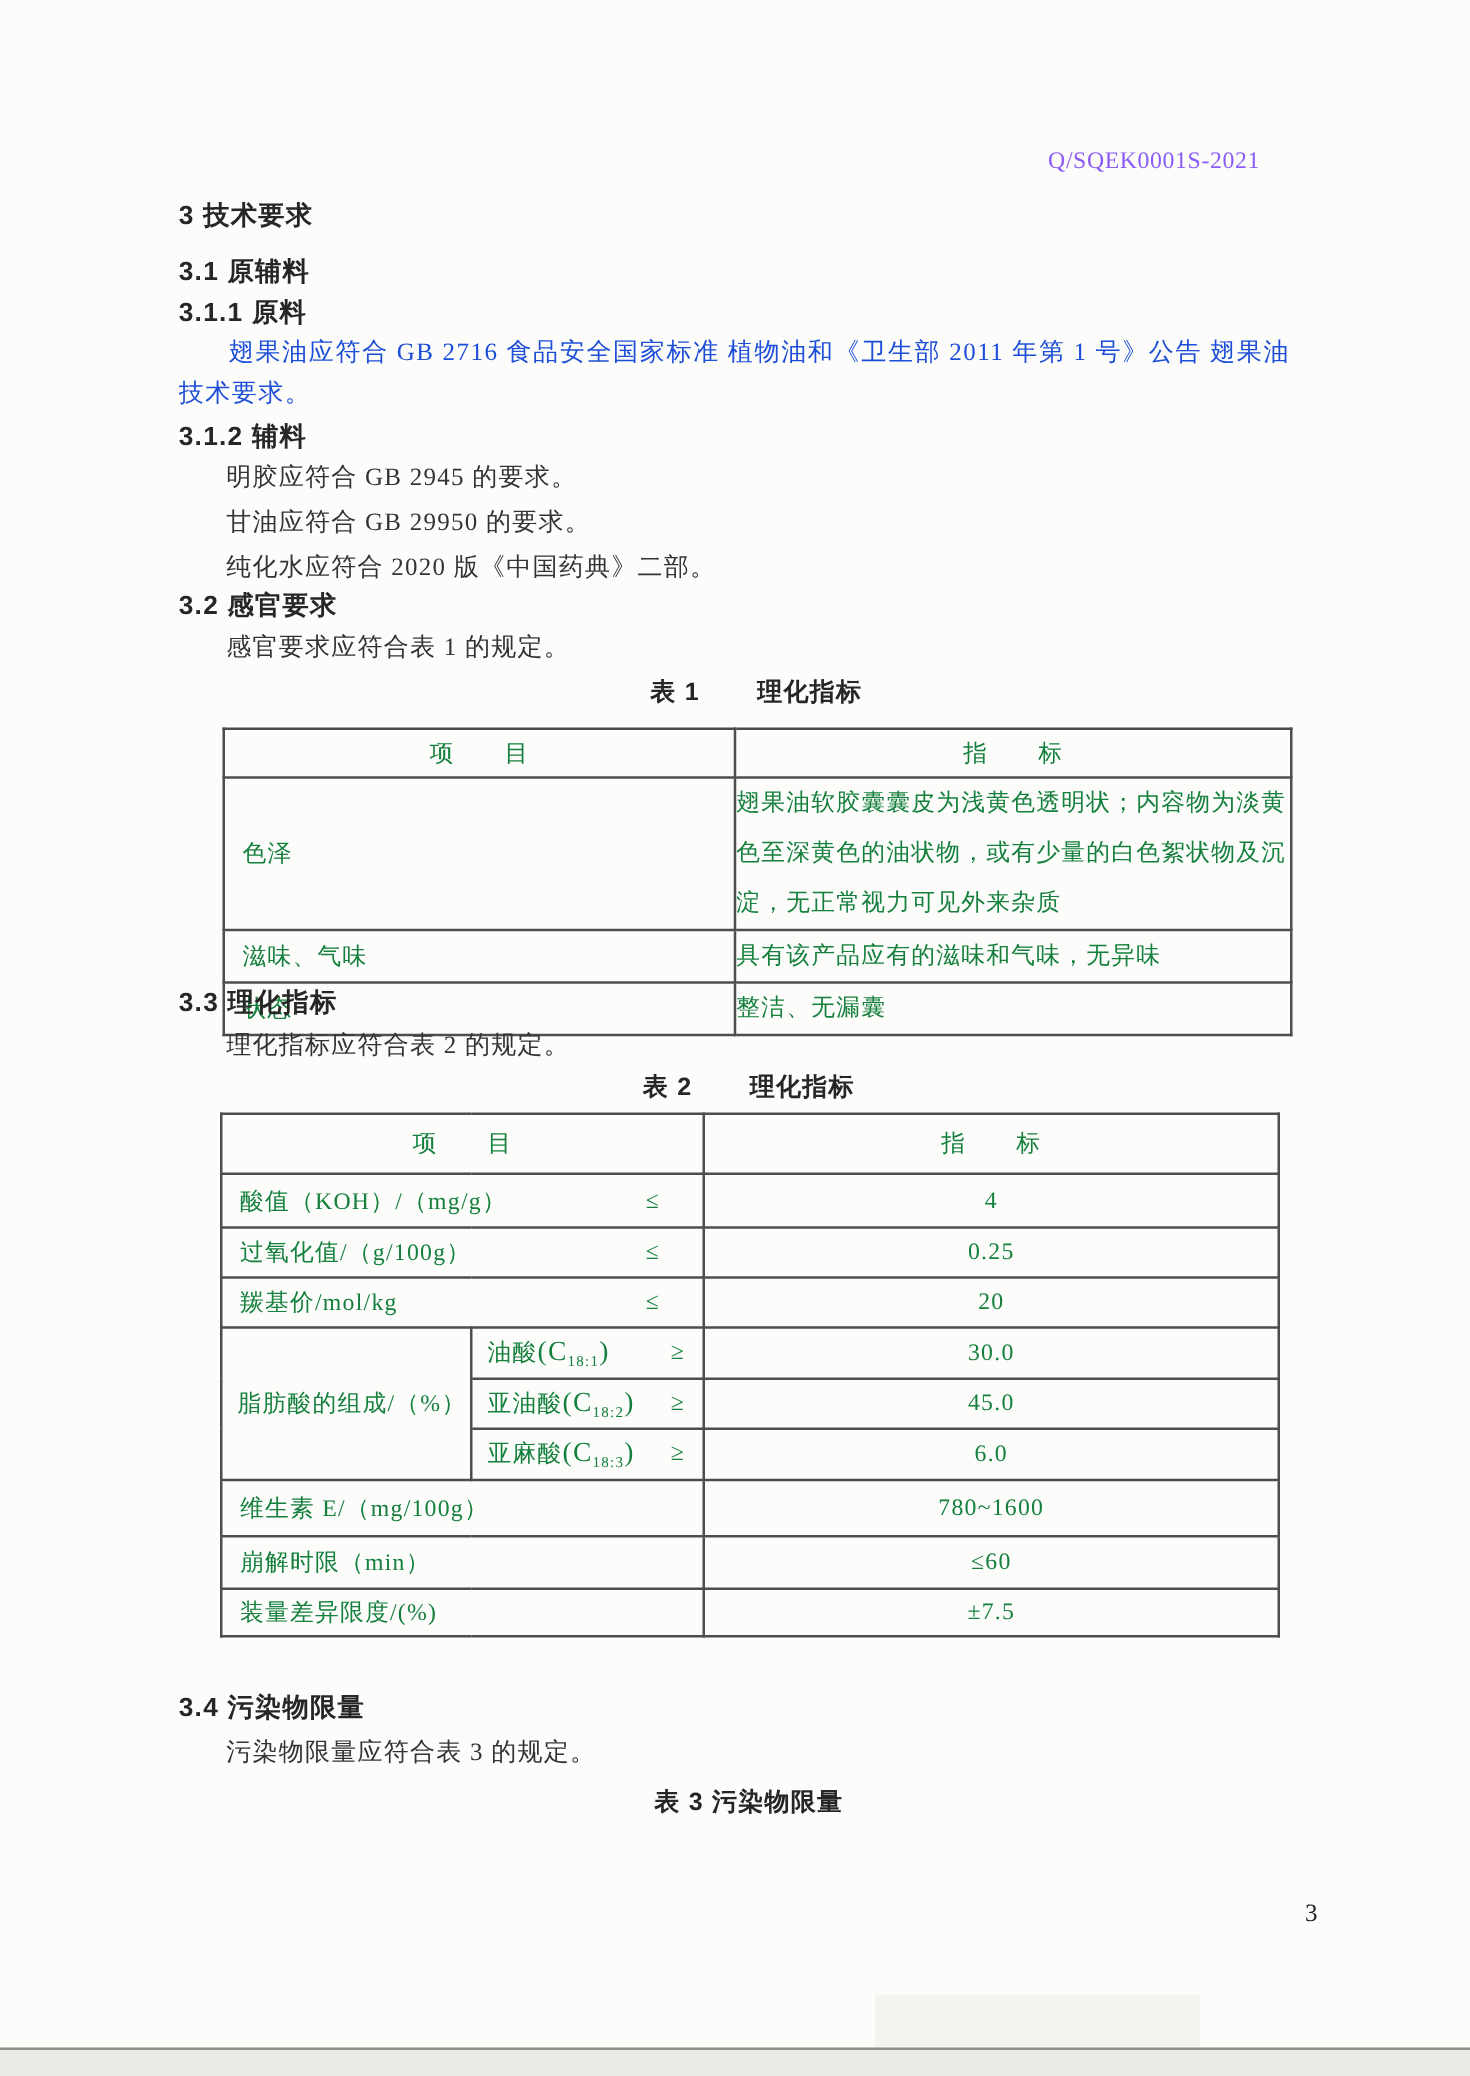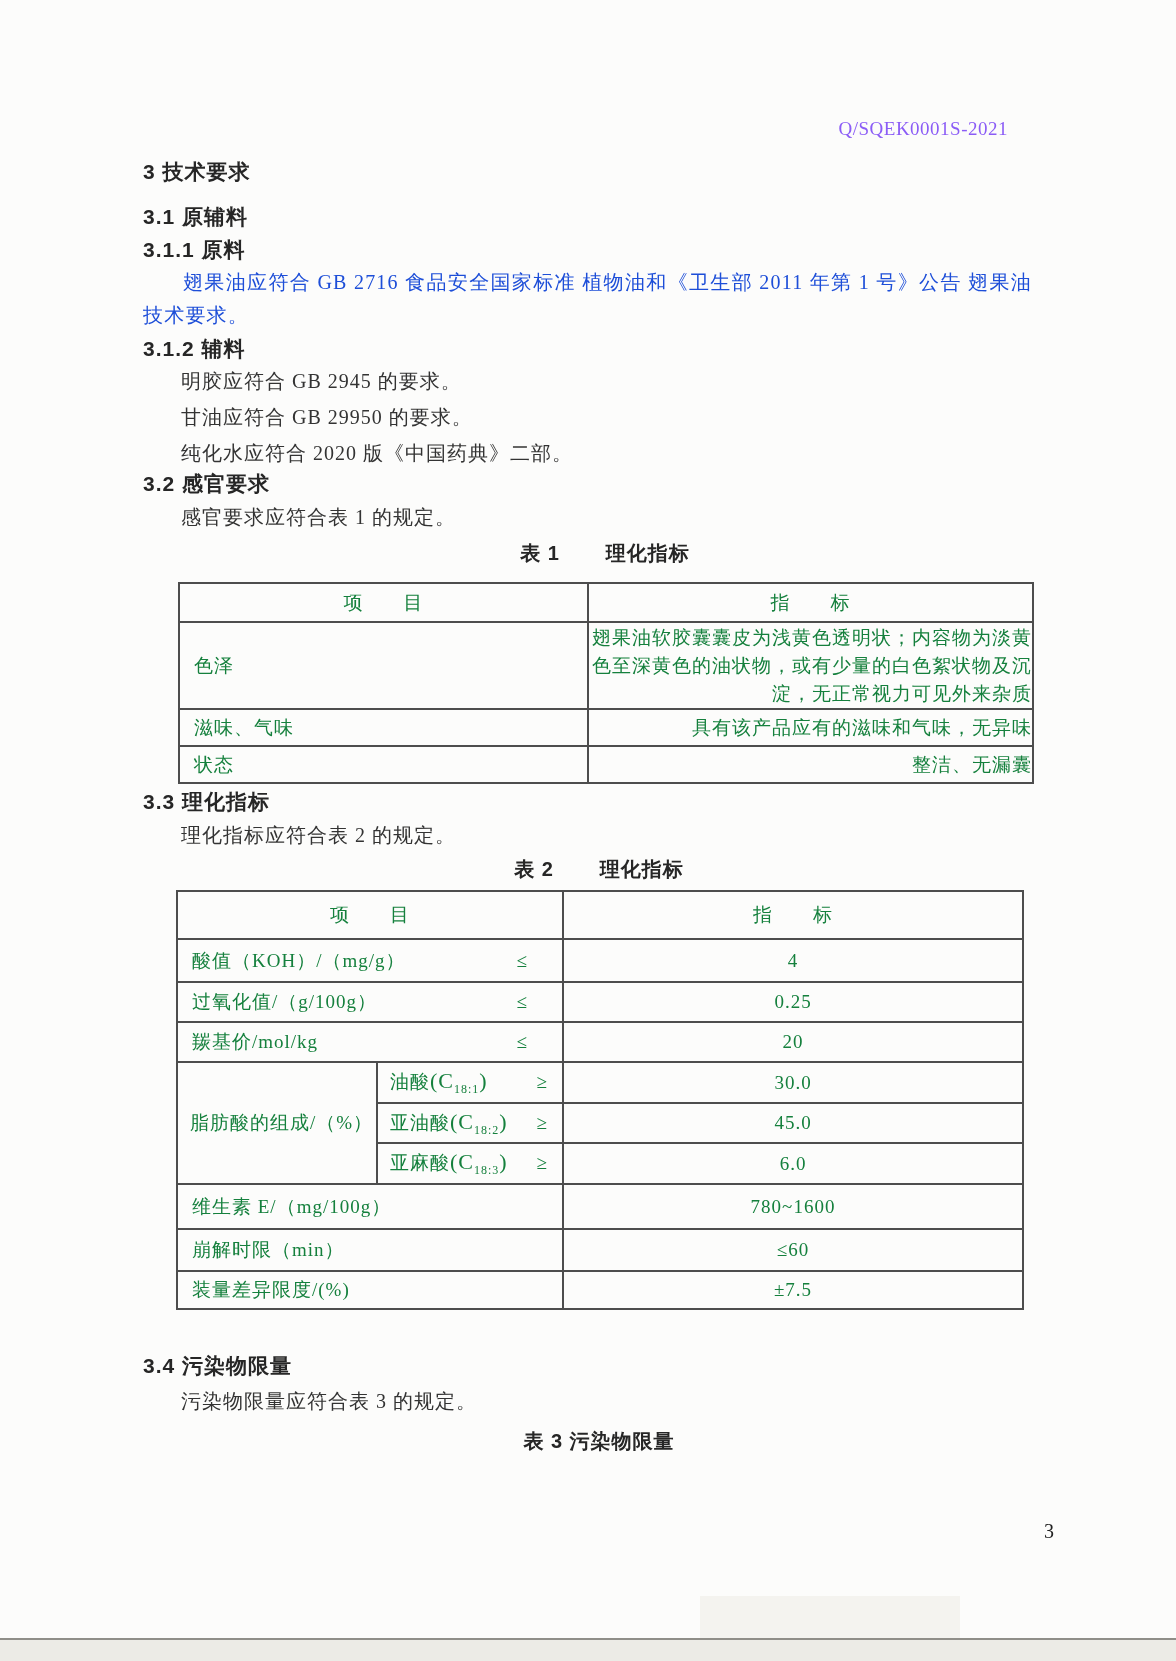--- a/index.html
+++ b/index.html
@@ -53,21 +53,21 @@
     border:2px solid #4d4d4d;
     padding:0;vertical-align:middle;
     font-weight:normal;letter-spacing:1px;
   }
   .th-cell{text-align:center;font-size:19px;}
   .item-cell{text-align:left;}
   .item-inner{display:flex;align-items:center;justify-content:space-between;padding:0 34px 0 14px;text-align:right;}
   .item-text{white-space:nowrap;}
   .op{font-size:19px;}
   .spec-cell{text-align:center;}
-  .spec-left{text-align:right;padding:4px 12px 4px 16px;line-height:28px;letter-spacing:1px;}
+  .spec-left{text-align:left;padding:4px 12px 4px 16px;line-height:40px;letter-spacing:1px;}
   .sub-inner{display:flex;align-items:center;justify-content:space-between;padding:0 14px 0 12px;}
   sub{font-size:12px;}
   .paren{font-size:22px;}
   
   .scan-bottom{
     position:absolute;left:0;top:1638px;width:1176px;height:23px;
     background:#ecebe6;border-top:2px solid #8f8e88;
   }
   .scan-shade{
     position:absolute;left:700px;top:1596px;width:260px;height:42px;

